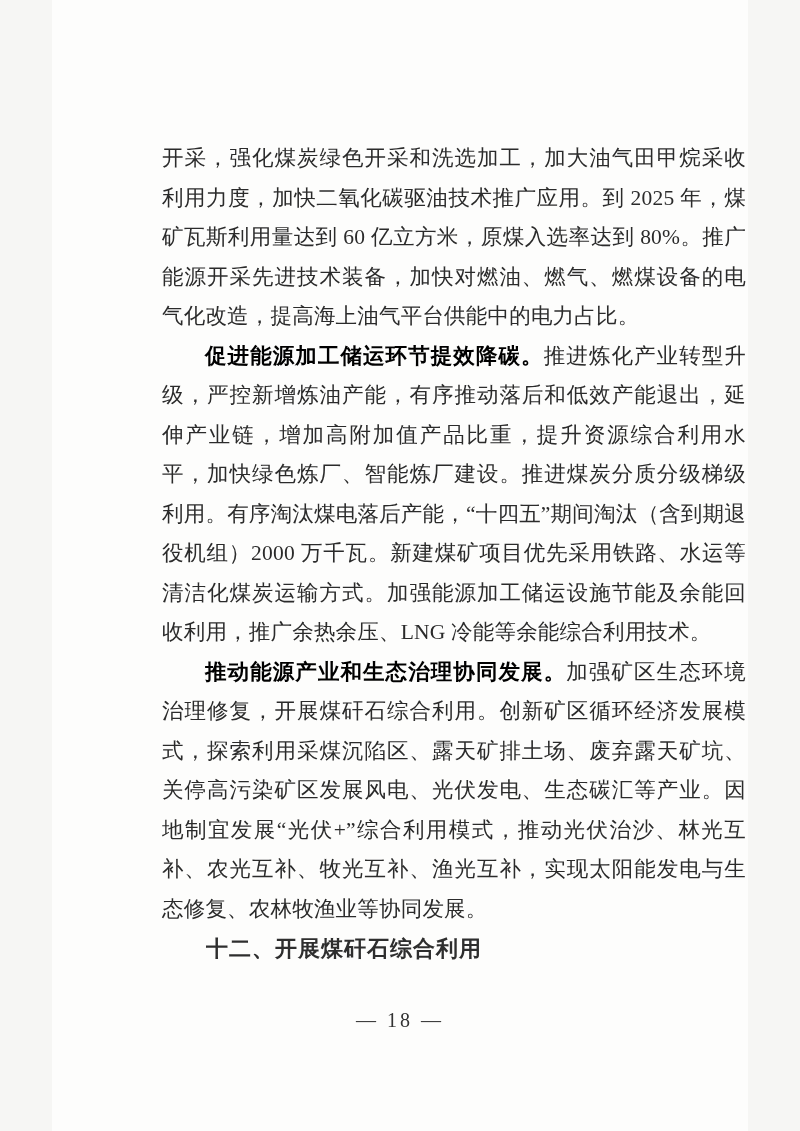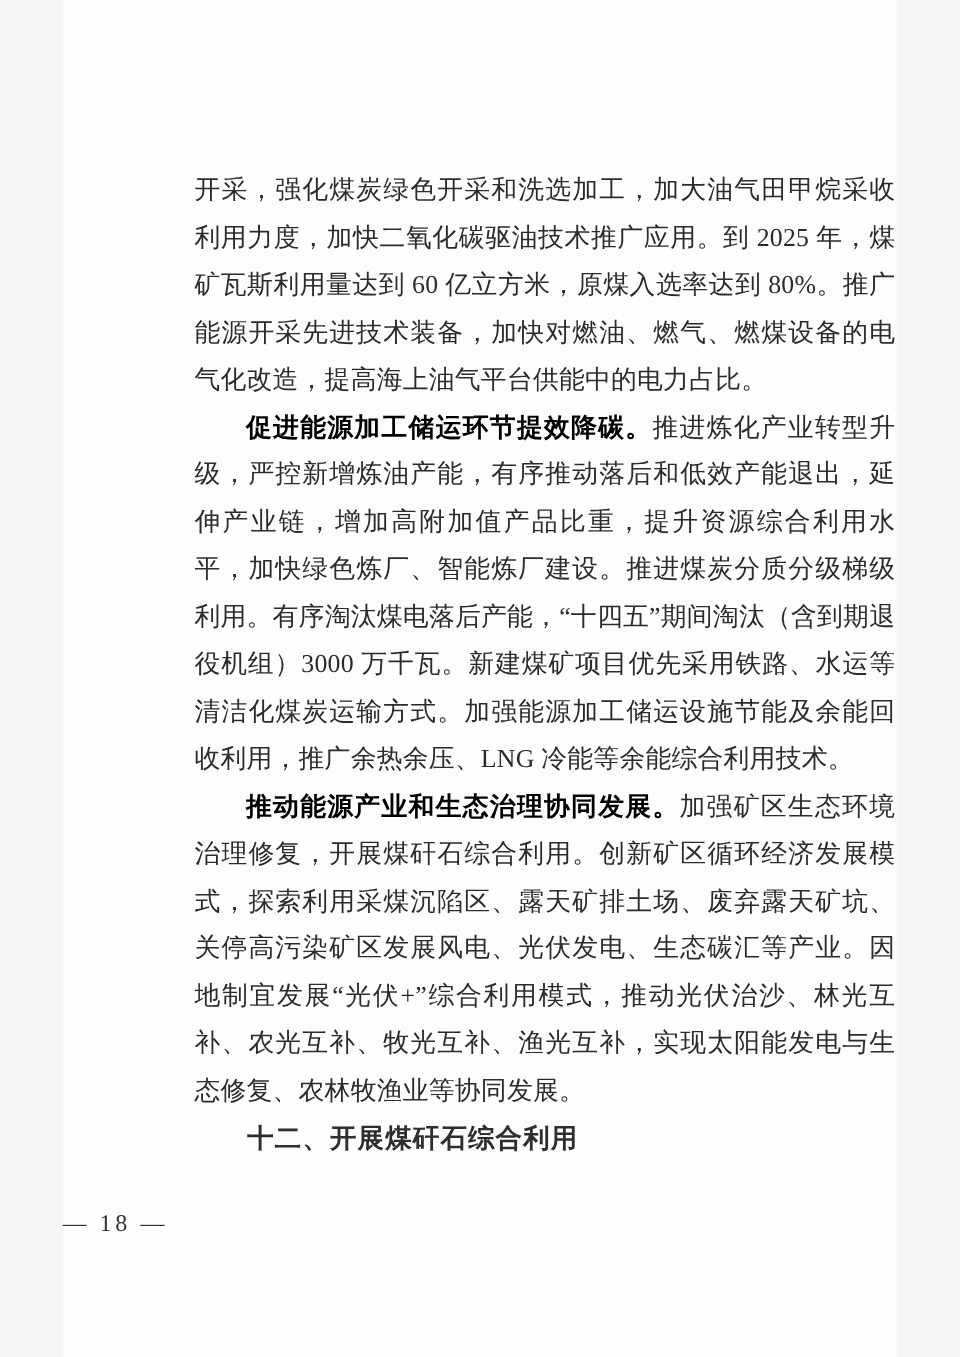--- a/index.html
+++ b/index.html
@@ -49,35 +49,36 @@
     font-size: 22px;
     line-height: 39.5px;
     color: #2e2e2e;
     letter-spacing: 1px;
   }
   .page-number {
     position: absolute;
     left: 0;
     top: 1007px;
     width: 100%;
+    text-align: center;
     font-size: 20px;
     line-height: 26px;
     color: #333;
     letter-spacing: 3px;
   }
 </style>
 </head>
 <body>
 
 <div class="page">
   <div class="content">
 
     <p class="para continuation"><span class="para-text">开采，强化煤炭绿色开采和洗选加工，加大油气田甲烷采收利用力度，加快二氧化碳驱油技术推广应用。到 2025 年，煤矿瓦斯利用量达到 60 亿立方米，原煤入选率达到 80%。推广能源开采先进技术装备，加快对燃油、燃气、燃煤设备的电气化改造，提高海上油气平台供能中的电力占比。</span></p>
 
-    <p class="para"><span class="para-lead">促进能源加工储运环节提效降碳。</span><span class="para-text">推进炼化产业转型升级，严控新增炼油产能，有序推动落后和低效产能退出，延伸产业链，增加高附加值产品比重，提升资源综合利用水平，加快绿色炼厂、智能炼厂建设。推进煤炭分质分级梯级利用。有序淘汰煤电落后产能，“十四五”期间淘汰（含到期退役机组）3000 万千瓦。新建煤矿项目优先采用铁路、水运等清洁化煤炭运输方式。加强能源加工储运设施节能及余能回收利用，推广余热余压、LNG 冷能等余能综合利用技术。</span></p>
+    <p class="para"><span class="para-lead">促进能源加工储运环节提效降碳。</span><span class="para-text">推进炼化产业转型升级，严控新增炼油产能，有序推动落后和低效产能退出，延伸产业链，增加高附加值产品比重，提升资源综合利用水平，加快绿色炼厂、智能炼厂建设。推进煤炭分质分级梯级利用。有序淘汰煤电落后产能，“十四五”期间淘汰（含到期退役机组）2000 万千瓦。新建煤矿项目优先采用铁路、水运等清洁化煤炭运输方式。加强能源加工储运设施节能及余能回收利用，推广余热余压、LNG 冷能等余能综合利用技术。</span></p>
 
     <p class="para"><span class="para-lead">推动能源产业和生态治理协同发展。</span><span class="para-text">加强矿区生态环境治理修复，开展煤矸石综合利用。创新矿区循环经济发展模式，探索利用采煤沉陷区、露天矿排土场、废弃露天矿坑、关停高污染矿区发展风电、光伏发电、生态碳汇等产业。因地制宜发展“光伏+”综合利用模式，推动光伏治沙、林光互补、农光互补、牧光互补、渔光互补，实现太阳能发电与生态修复、农林牧渔业等协同发展。</span></p>
 
     <h2 class="section-heading">十二、开展煤矸石综合利用</h2>
 
 
   </div>
 
   <div class="page-number">— 18 —</div>
 </div>

